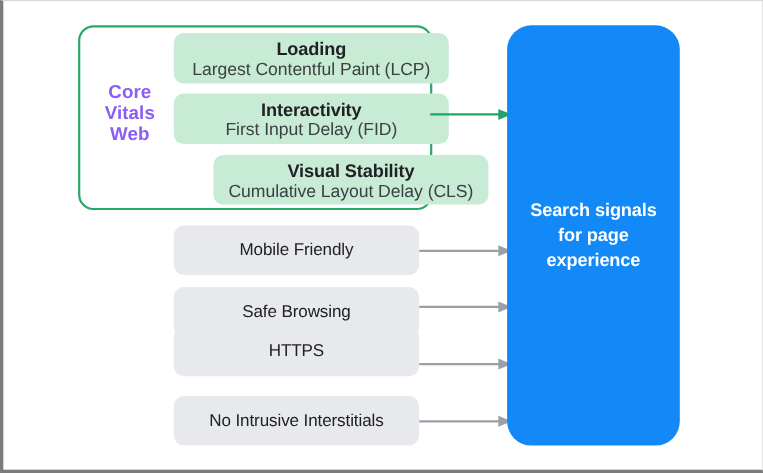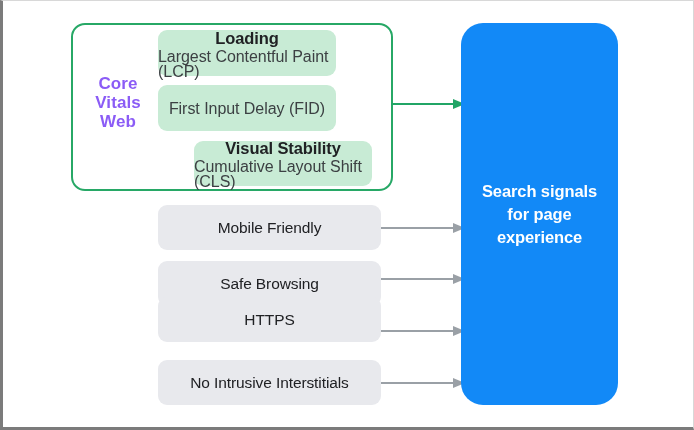--- a/index.html
+++ b/index.html
@@ -43,21 +43,21 @@
     font-size: 17px;
     font-weight: bold;
     line-height: 19px;
     letter-spacing: 0.1px;
   }
 
   
   .vital {
     position: absolute;
     left: 155px;
-    width: 178px;
+    width: 250px;
     background: #c8ebd5;
     border-radius: 9px;
     box-sizing: border-box;
     display: flex;
     flex-direction: column;
     align-items: center;
     justify-content: center;
   }
   .vital .v-title {
     color: #202124;
@@ -149,26 +149,27 @@
     <div>Vitals</div>
     <div>Web</div>
   </div>
 
   <div class="vital" id="vital-0">
     <div class="v-title">Loading</div>
     <div class="v-sub">Largest Contentful Paint (LCP)</div>
   </div>
 
   <div class="vital" id="vital-1">
+    <div class="v-title">Interactivity</div>
     <div class="v-sub">First Input Delay (FID)</div>
   </div>
 
   <div class="vital" id="vital-2">
     <div class="v-title">Visual Stability</div>
-    <div class="v-sub">Cumulative Layout Shift (CLS)</div>
+    <div class="v-sub">Cumulative Layout Delay (CLS)</div>
   </div>
 
   <div class="signal" id="signal-0">
     <div class="s-title">Mobile Friendly</div>
   </div>
 
   <div class="signal" id="signal-1">
     <div class="s-title">Safe Browsing</div>
   </div>
 

